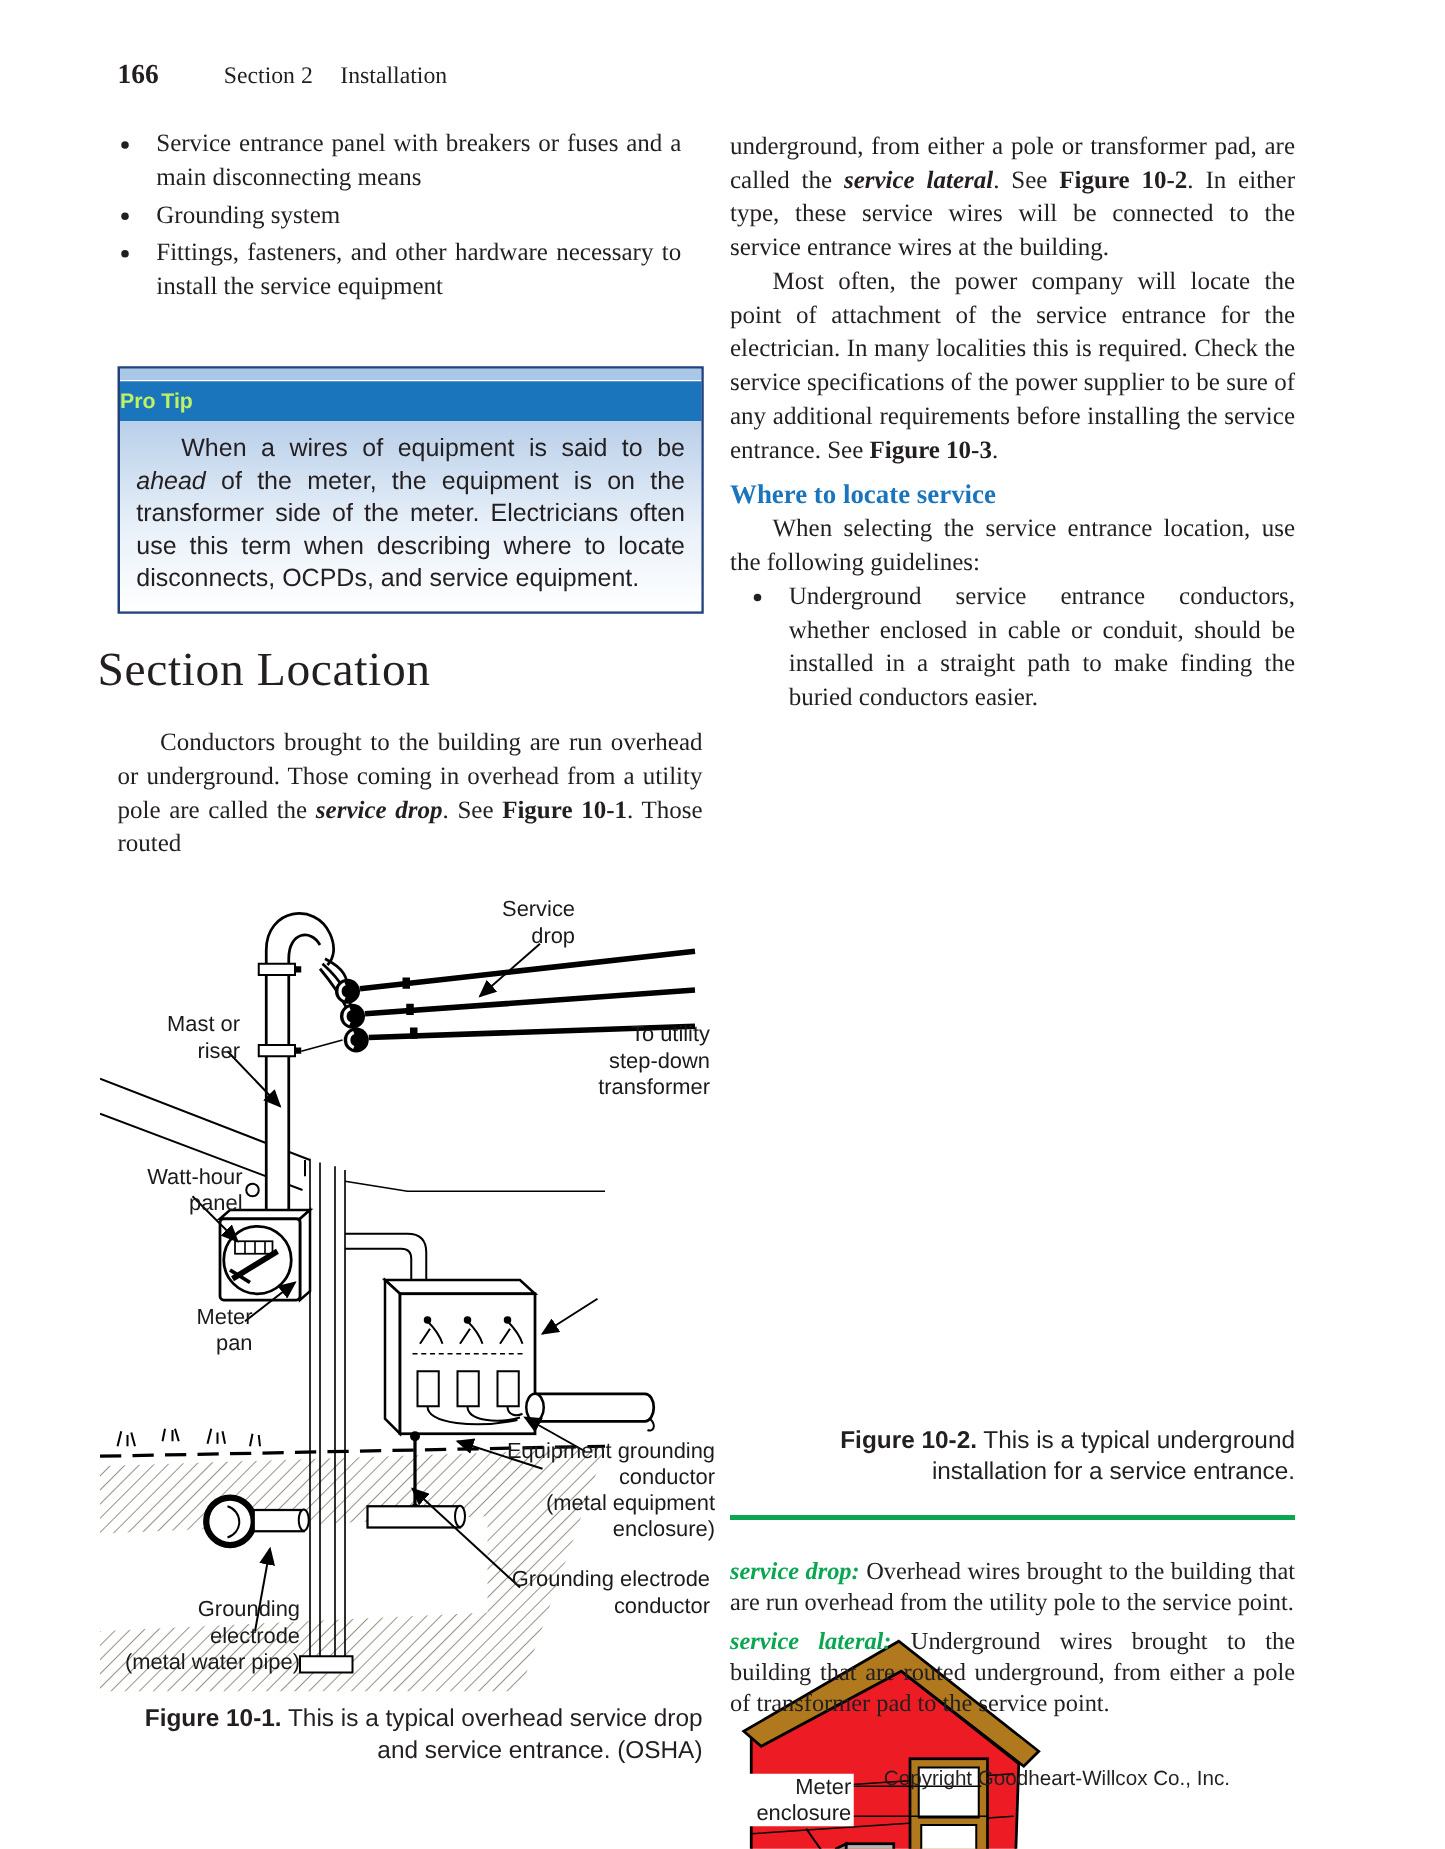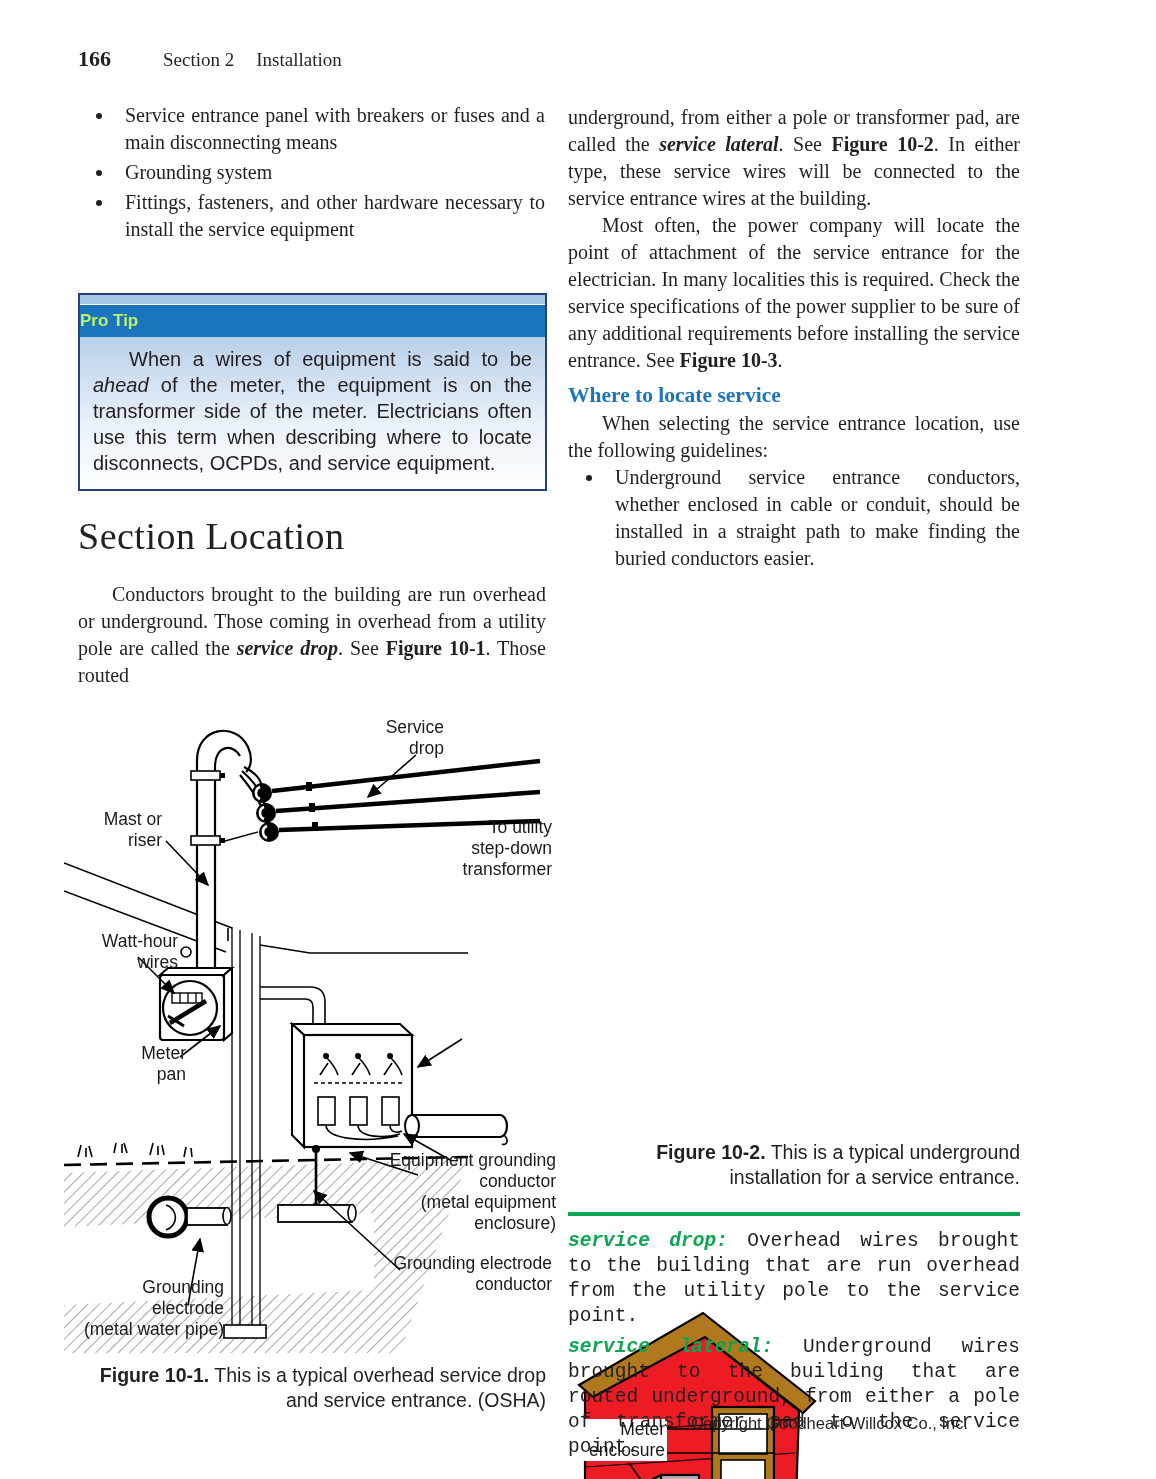--- a/index.html
+++ b/index.html
@@ -4,21 +4,21 @@
 <style>
   :root{
     --c-accent_blue:#1b75bc; --c-protip_top_strip:#a9c8e8; --c-protip_body_top:#b9cfe9;
     --c-protip_border:#23427c; --c-green:#0aa651; --c-house_red:#ed1c24; --c-roof_brown:#b1791d;
     --c-pad_green:#00a651; --c-conduit_gray:#b9b9b9; --c-enclosure_gray:#b5b5b5; --c-ink:#231f20;
     --c-hatch:#9b9183;
   }
   html,body{margin:0;padding:0;}
   body{width:1156px;height:1479px;position:relative;background:#ffffff;color:var(--c-ink);
        font-family:"Liberation Serif", serif;}
-  .abs{position:absolute;}
+  .abs{position:absolute;margin-left:16px;}
   
   .hdr{top:46px;left:78px;display:flex;align-items:baseline;}
   .hdr .num{font-weight:bold;font-size:22px;}
   .hdr .sec{font-size:19px;margin-left:52px;}
   .hdr .sec2{font-size:19px;margin-left:22px;}
   
   .serif{font-size:20px;line-height:27px;text-align:justify;}
   ul.blts{margin:0;padding-left:37px;list-style:disc outside;}
   ul.blts li{margin-bottom:3px;padding-left:10px;}
   
@@ -47,21 +47,21 @@
   .wh{fill:#fff;stroke:#000;}
   .blk{fill:#000;stroke:none;}
   .roof{fill:var(--c-roof_brown);stroke:#000;stroke-width:2.2px;}
   .wall{fill:var(--c-house_red);stroke:#000;stroke-width:2.2px;}
   .padg{fill:var(--c-pad_green);stroke:#000;stroke-width:2.2px;}
   .enc{fill:var(--c-enclosure_gray);stroke:#000;stroke-width:2.2px;}
   .enc2{fill:#9f9f9f;stroke:#000;stroke-width:2.2px;}
   .cableO{stroke:#000;stroke-width:13px;fill:none;stroke-linecap:round;}
   .cableI{stroke:var(--c-conduit_gray);stroke-width:8.5px;fill:none;stroke-linecap:round;}
   
-  .defs{border-top:4px solid var(--c-green);padding-top:13px;font-family:Liberation Mono, monospace;}
+  .defs{border-top:4px solid var(--c-green);padding-top:29px;}
   .defp{font-size:19.5px;line-height:25px;text-align:justify;margin:0 0 6px 0;}
   .term{color:var(--c-green);font-weight:bold;font-style:italic;}
   .copy{font-family:"Liberation Sans",sans-serif;font-size:16.5px;text-align:right;}
 </style>
 </head>
 <body>
 
 <div class="abs hdr">
   <span class="num">166</span>
   <span class="sec">Section 2</span>
@@ -186,27 +186,27 @@
       <path d="M116,352 L156,321" marker-end="url(#ah)"></path>
       <path d="M398,334 L354,362" marker-end="url(#ah)"></path>
       <path d="M354,470 L286,448" marker-end="url(#ah)"></path>
       <path d="M388,456 L340,429" marker-end="url(#ah)"></path>
       <path d="M336,565 L250,486" marker-end="url(#ah)"></path>
       <path d="M124,600 L136,534" marker-end="url(#ah)"></path>
     </g>
   </svg>
   <div class="lbl" style="left:268px;top:12px;width:112px;">Service
 drop</div>
-  <div class="lbl" style="left:12px;top:104px;width:86px;">Mast or
+  <div class="lbl" style="left:26px;top:104px;width:86px;">Mast or
 riser</div>
   <div class="lbl" style="left:342px;top:112px;width:146px;">To utility
 step-down
 transformer</div>
   <div class="lbl" style="left:6px;top:226px;width:108px;">Watt-hour
-wires</div>
+panel</div>
   <div class="lbl" style="left:38px;top:338px;width:84px;">Meter
 pan</div>
   <div class="lbl" style="left:296px;top:445px;width:196px;">Equipment grounding
 conductor
 (metal equipment
 enclosure)</div>
   <div class="lbl" style="left:304px;top:548px;width:184px;">Grounding electrode
 conductor</div>
   <div class="lbl" style="left:0px;top:572px;width:160px;">Grounding
 electrode

